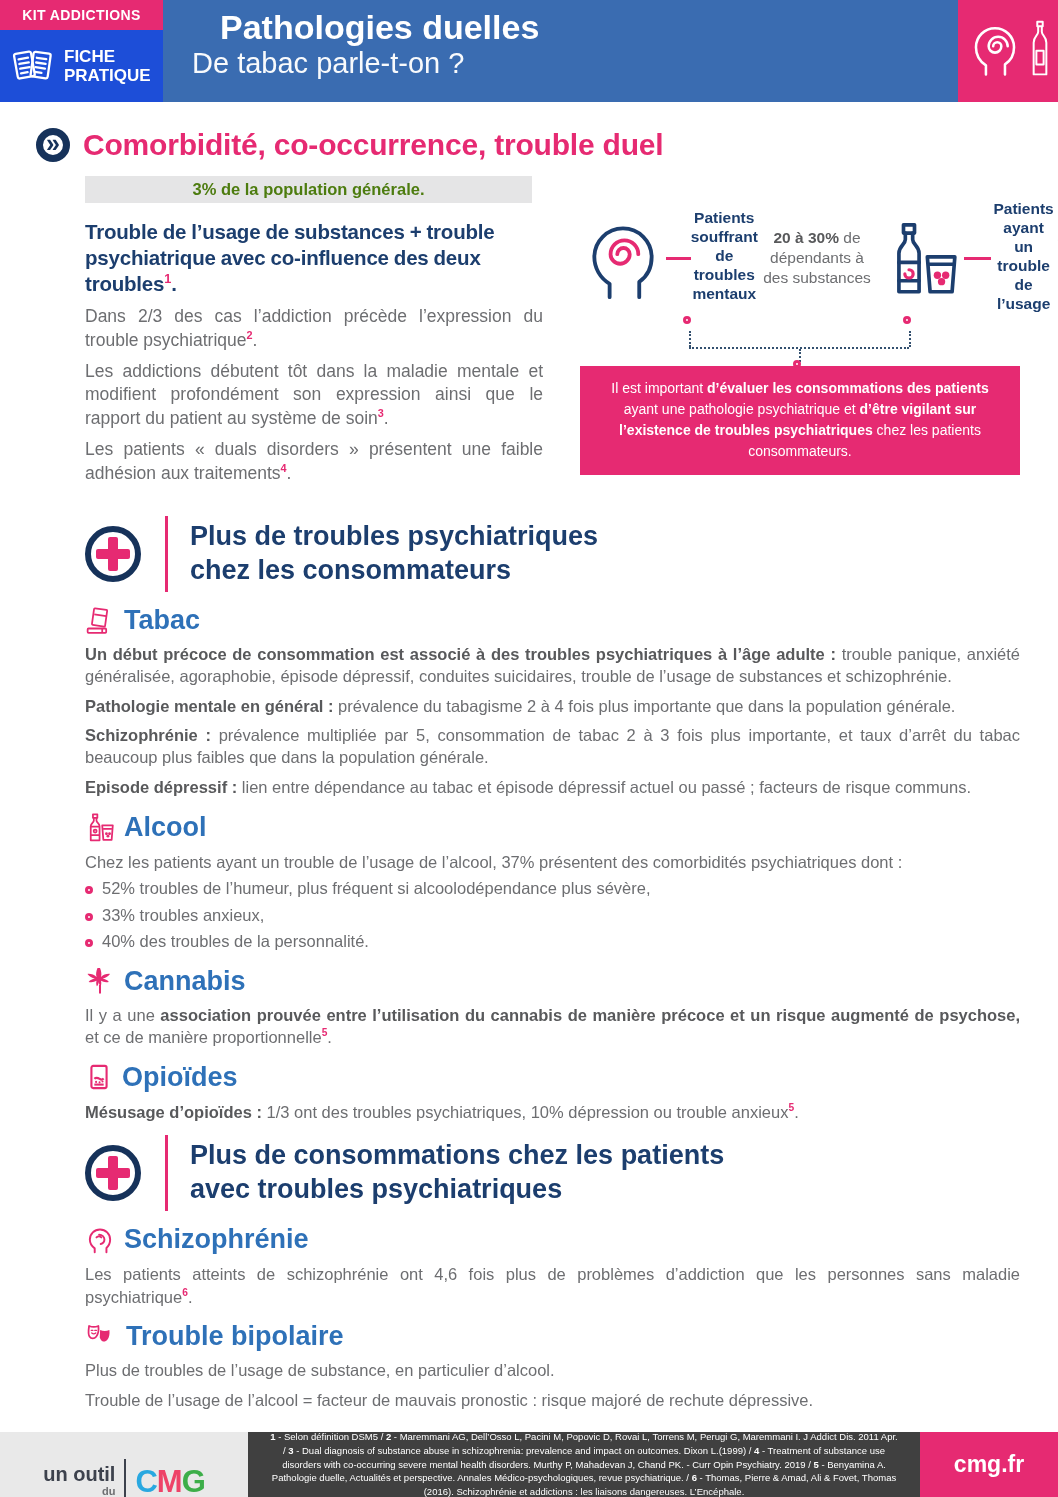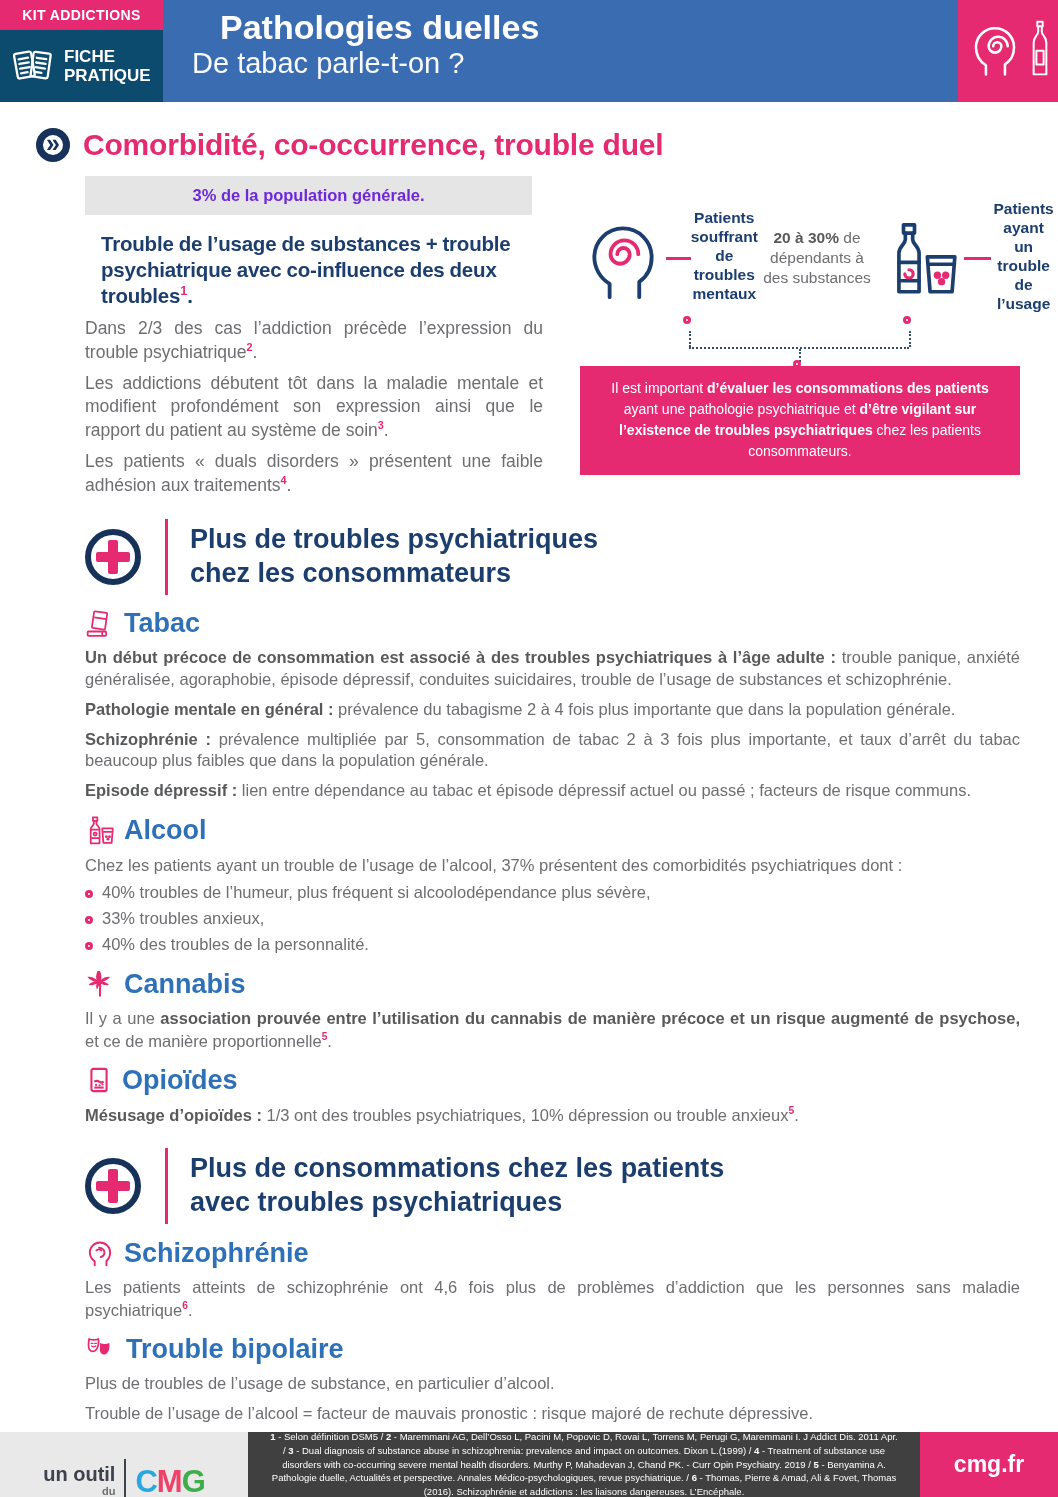--- a/index.html
+++ b/index.html
@@ -5,21 +5,21 @@
   * { box-sizing: border-box; }
   html,body { margin:0; padding:0; background:#fff; }
   body { font-family:"Liberation Sans", sans-serif; }
   .page { width:1058px; height:1497px; position:relative; overflow:hidden; background:#fff; }
 
   
   .header { position:relative; height:102px; background:#3a6cb1; }
   .kit-box { position:absolute; left:0; top:0; width:163px; height:30px; background:#e62a72;
              display:flex; align-items:center; justify-content:center; }
   .kit-box span { color:#fff; font-weight:700; font-size:14px; letter-spacing:.4px; }
-  .badge-box { position:absolute; left:0; top:30px; width:163px; height:72px; background:#0c4a6e;
+  .badge-box { position:absolute; left:0; top:30px; width:163px; height:72px; background:#1d4ed8;
                display:flex; align-items:center; gap:8px; padding-left:10px; }
   .badge-text { color:#fff; font-weight:700; font-size:17px; line-height:1.12; }
   .badge-text span { display:block; }
   .title-block { position:absolute; left:192px; top:9px; color:#fff; }
   .page-title { font-weight:700; font-size:34px; line-height:1.1;margin-left:28px; }
   .page-subtitle { font-weight:400; font-size:29px; line-height:1.15; margin-top:1px; opacity:.97; }
   .header-icons { position:absolute; right:0; top:0; width:100px; height:102px; background:#e62a72;
                   display:flex; align-items:center; justify-content:center; gap:5px; }
 
   
@@ -27,24 +27,24 @@
   .chevron-circle { width:34px; height:34px; border:7px solid #16325a; border-radius:50%;
                     display:flex; align-items:center; justify-content:center; flex:none; }
   .chev { color:#16325a; font-weight:800; font-size:25px; line-height:1; margin-top:-4px; }
   .heading-pink { margin:0; color:#e62a72; font-weight:800; font-size:30px; letter-spacing:-.2px; }
 
   
   .content { padding:0 38px 0 85px; position:relative; }
 
   .intro { position:relative; margin-top:14px; min-height:318px; }
   .intro-left { width:458px; }
-  .banner { width:447px; background:#e5e5e6; text-align:center; padding:10px 4px;
-            font-weight:700; color:#6d28d9; font-size:16.5px; }
+  .banner { width:447px; background:#e5e5e6; text-align:center; padding:4px 4px;
+            font-weight:700; color:#4d7c0f; font-size:16.5px; }
   .lead { color:#1c3e6e; font-weight:800; font-size:20.5px; line-height:1.27;
-          margin:16px 16px 4px; letter-spacing:-.2px; word-spacing:-.5px; }
+          margin:16px 0 4px; letter-spacing:-.2px; word-spacing:-.5px; }
   .intro .body-p { font-size:17.5px; }
   .body-p { color:#6d6e71; font-size:16.5px; line-height:1.32; margin:8px 0 0; text-align:justify; }
   .seg-b { font-weight:700; color:#58595b; }
   sup { color:#e62a72; font-weight:700; font-size:.62em; }
 
   .intro-right { position:absolute; top:24px; right:0; width:440px; }
   .stats-row { display:flex; }
   .stat-col { flex:1; display:flex; flex-direction:row; align-items:center; }
   .stat-icon { height:88px; display:flex; align-items:flex-end; justify-content:center; }
   .stat-rule { width:62px; height:3px; background:#e62a72; margin:10px 0 7px; }
@@ -282,21 +282,21 @@
                   <circle cx="27.8" cy="23.5" r="1.6"></circle>
                   <circle cx="26" cy="26.3" r="1.6"></circle>
               </g>
             </svg>
           </span>
           <span class="sub-title-text">Alcool</span>
         </div>
         <p class="body-p"><span>Chez les patients ayant un trouble de l’usage de l’alcool, 37% présentent des comorbidités psychiatriques dont :</span></p>
         <div class="bullet">
           <span class="bullet-ring"></span>
-          <span class="bullet-text"><span>40% troubles de l’humeur, plus fréquent si alcoolodépendance plus sévère,</span></span>
+          <span class="bullet-text"><span>52% troubles de l’humeur, plus fréquent si alcoolodépendance plus sévère,</span></span>
         </div>
         <div class="bullet">
           <span class="bullet-ring"></span>
           <span class="bullet-text"><span>33% troubles anxieux,</span></span>
         </div>
         <div class="bullet">
           <span class="bullet-ring"></span>
           <span class="bullet-text"><span>40% des troubles de la personnalité.</span></span>
         </div>
       </div>
@@ -330,21 +330,21 @@
               </g>
             </svg>
           </span>
           <span class="sub-title-text">Opioïdes</span>
         </div>
         <p class="body-p"><span class="seg-b">Mésusage d’opioïdes :</span><span> 1/3 ont des troubles psychiatriques, 10% dépression ou trouble anxieux</span><sup class="seg-sup">5</sup><span>.</span></p>
       </div>
     </section>
 
     <section>
-      <div class="section-banner" style="margin-top:22px;">
+      <div class="section-banner" style="margin-top:12px;">
         <span class="plus-circle">
           <span class="pv"></span>
           <span class="ph"></span>
         </span>
         <span class="section-rule"></span>
         <h3 class="section-title">
           <span>Plus de consommations chez les patients</span><br>
           <span>avec troubles psychiatriques</span>
         </h3>
       </div>

